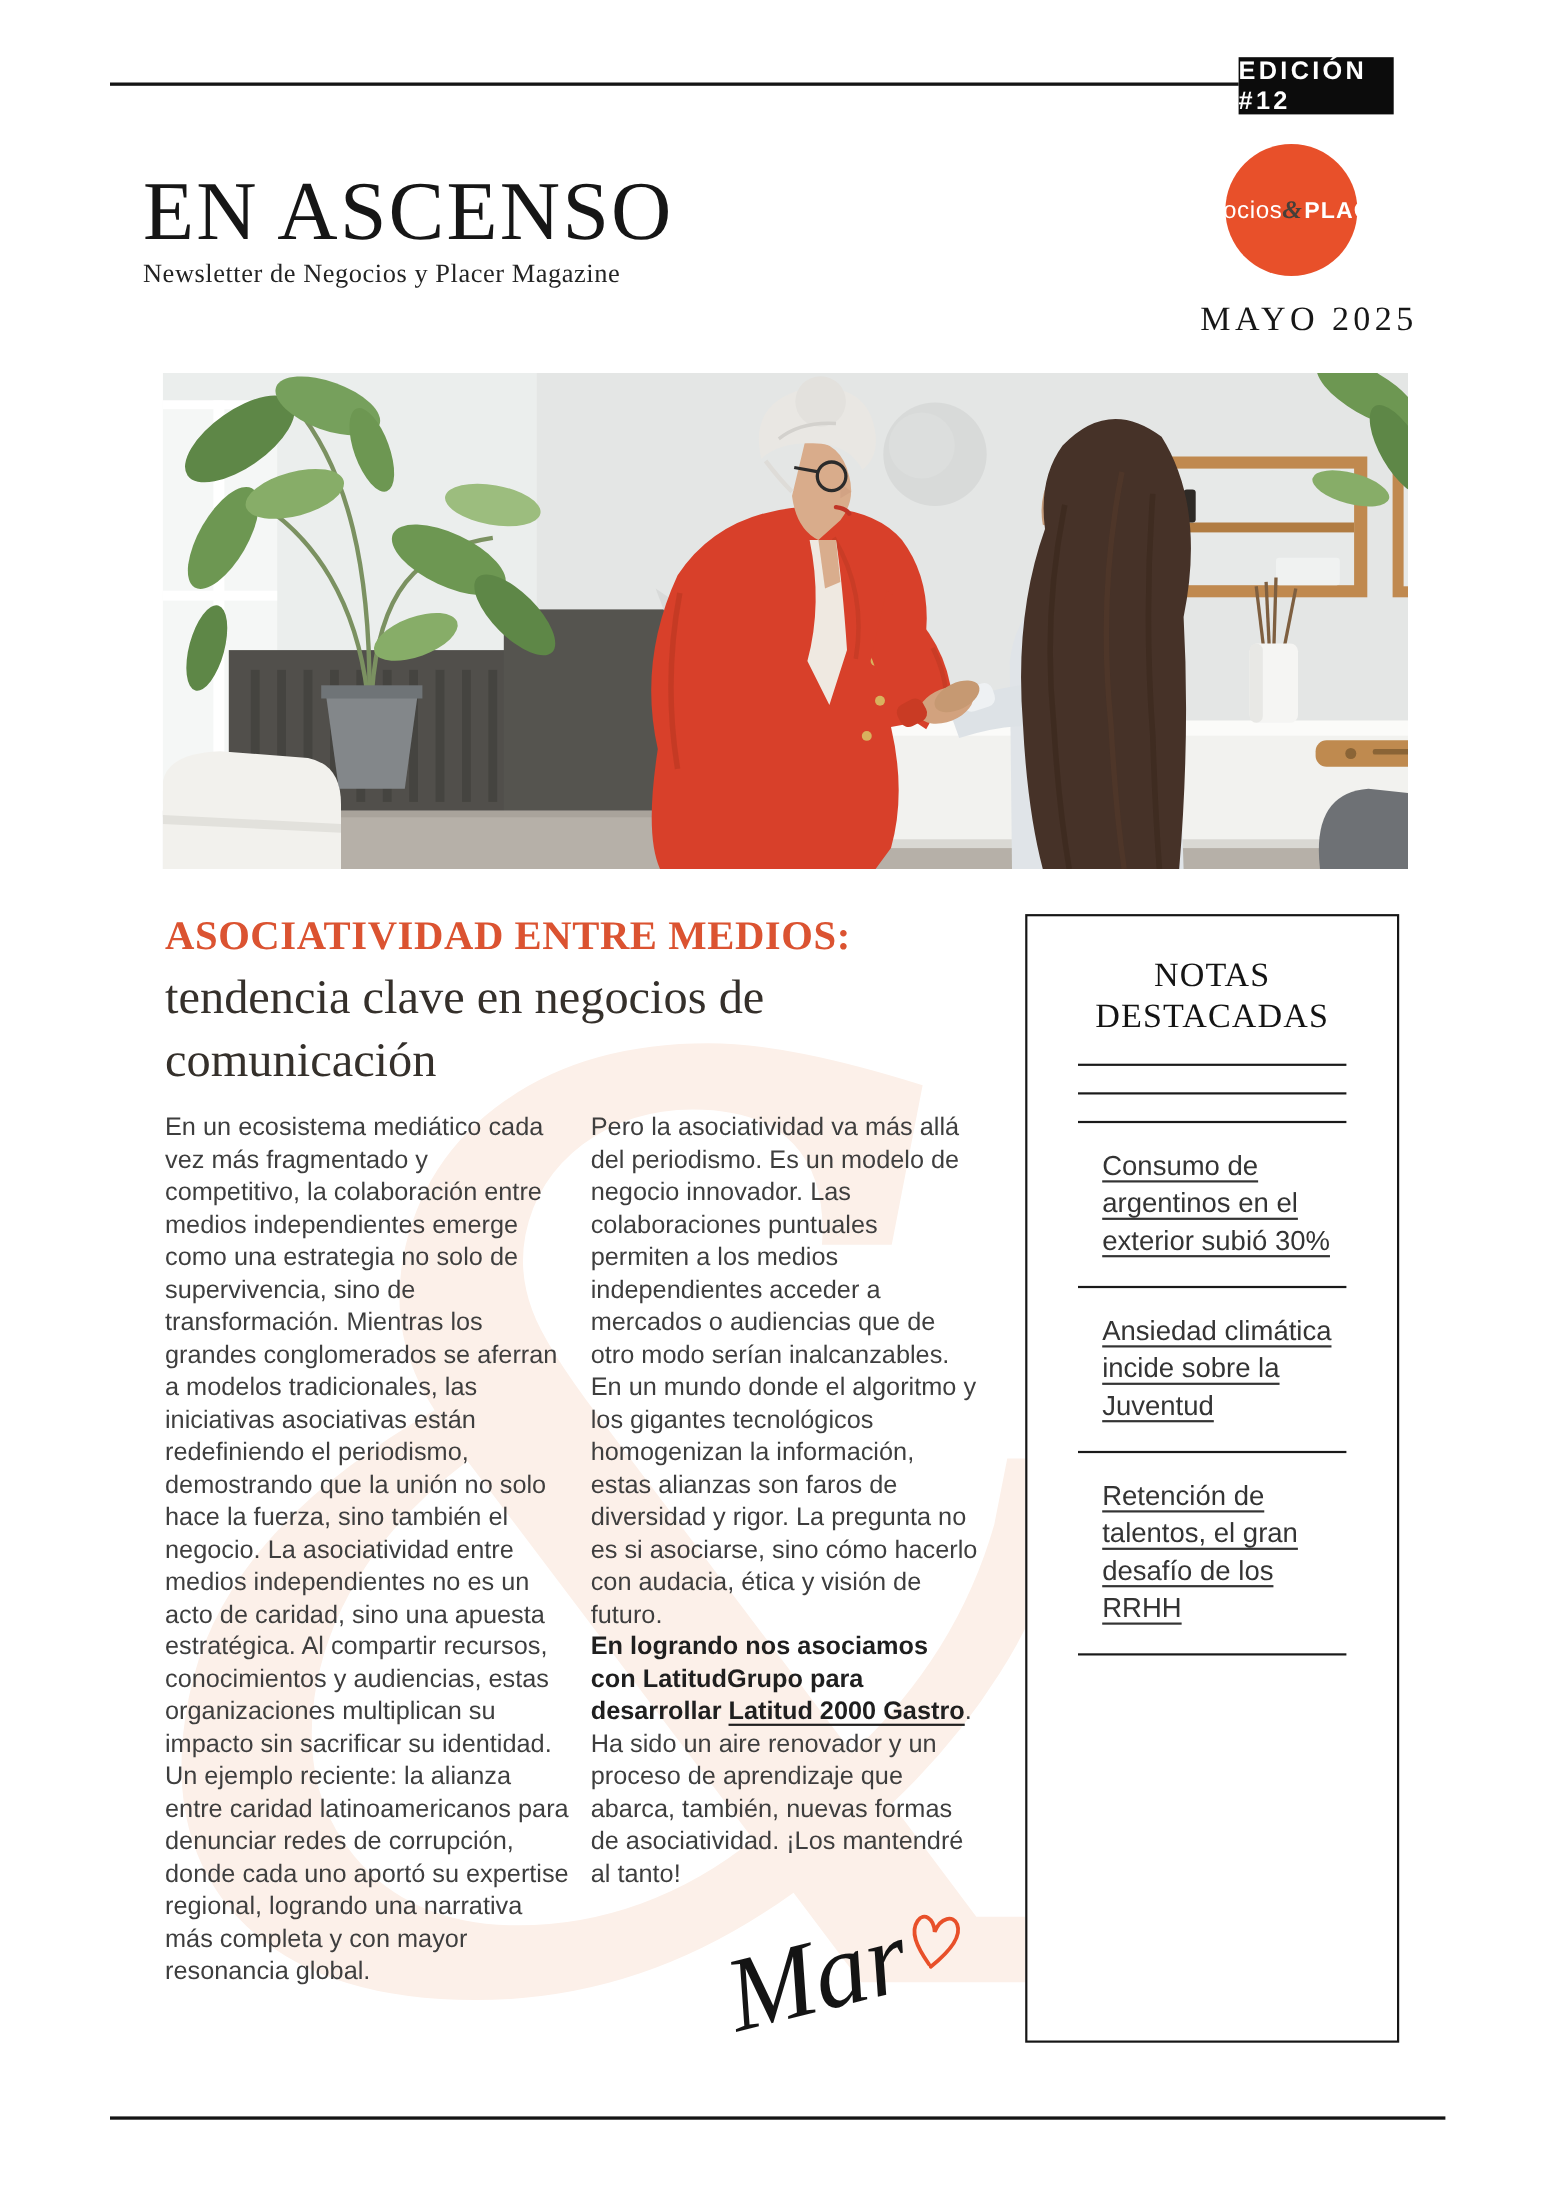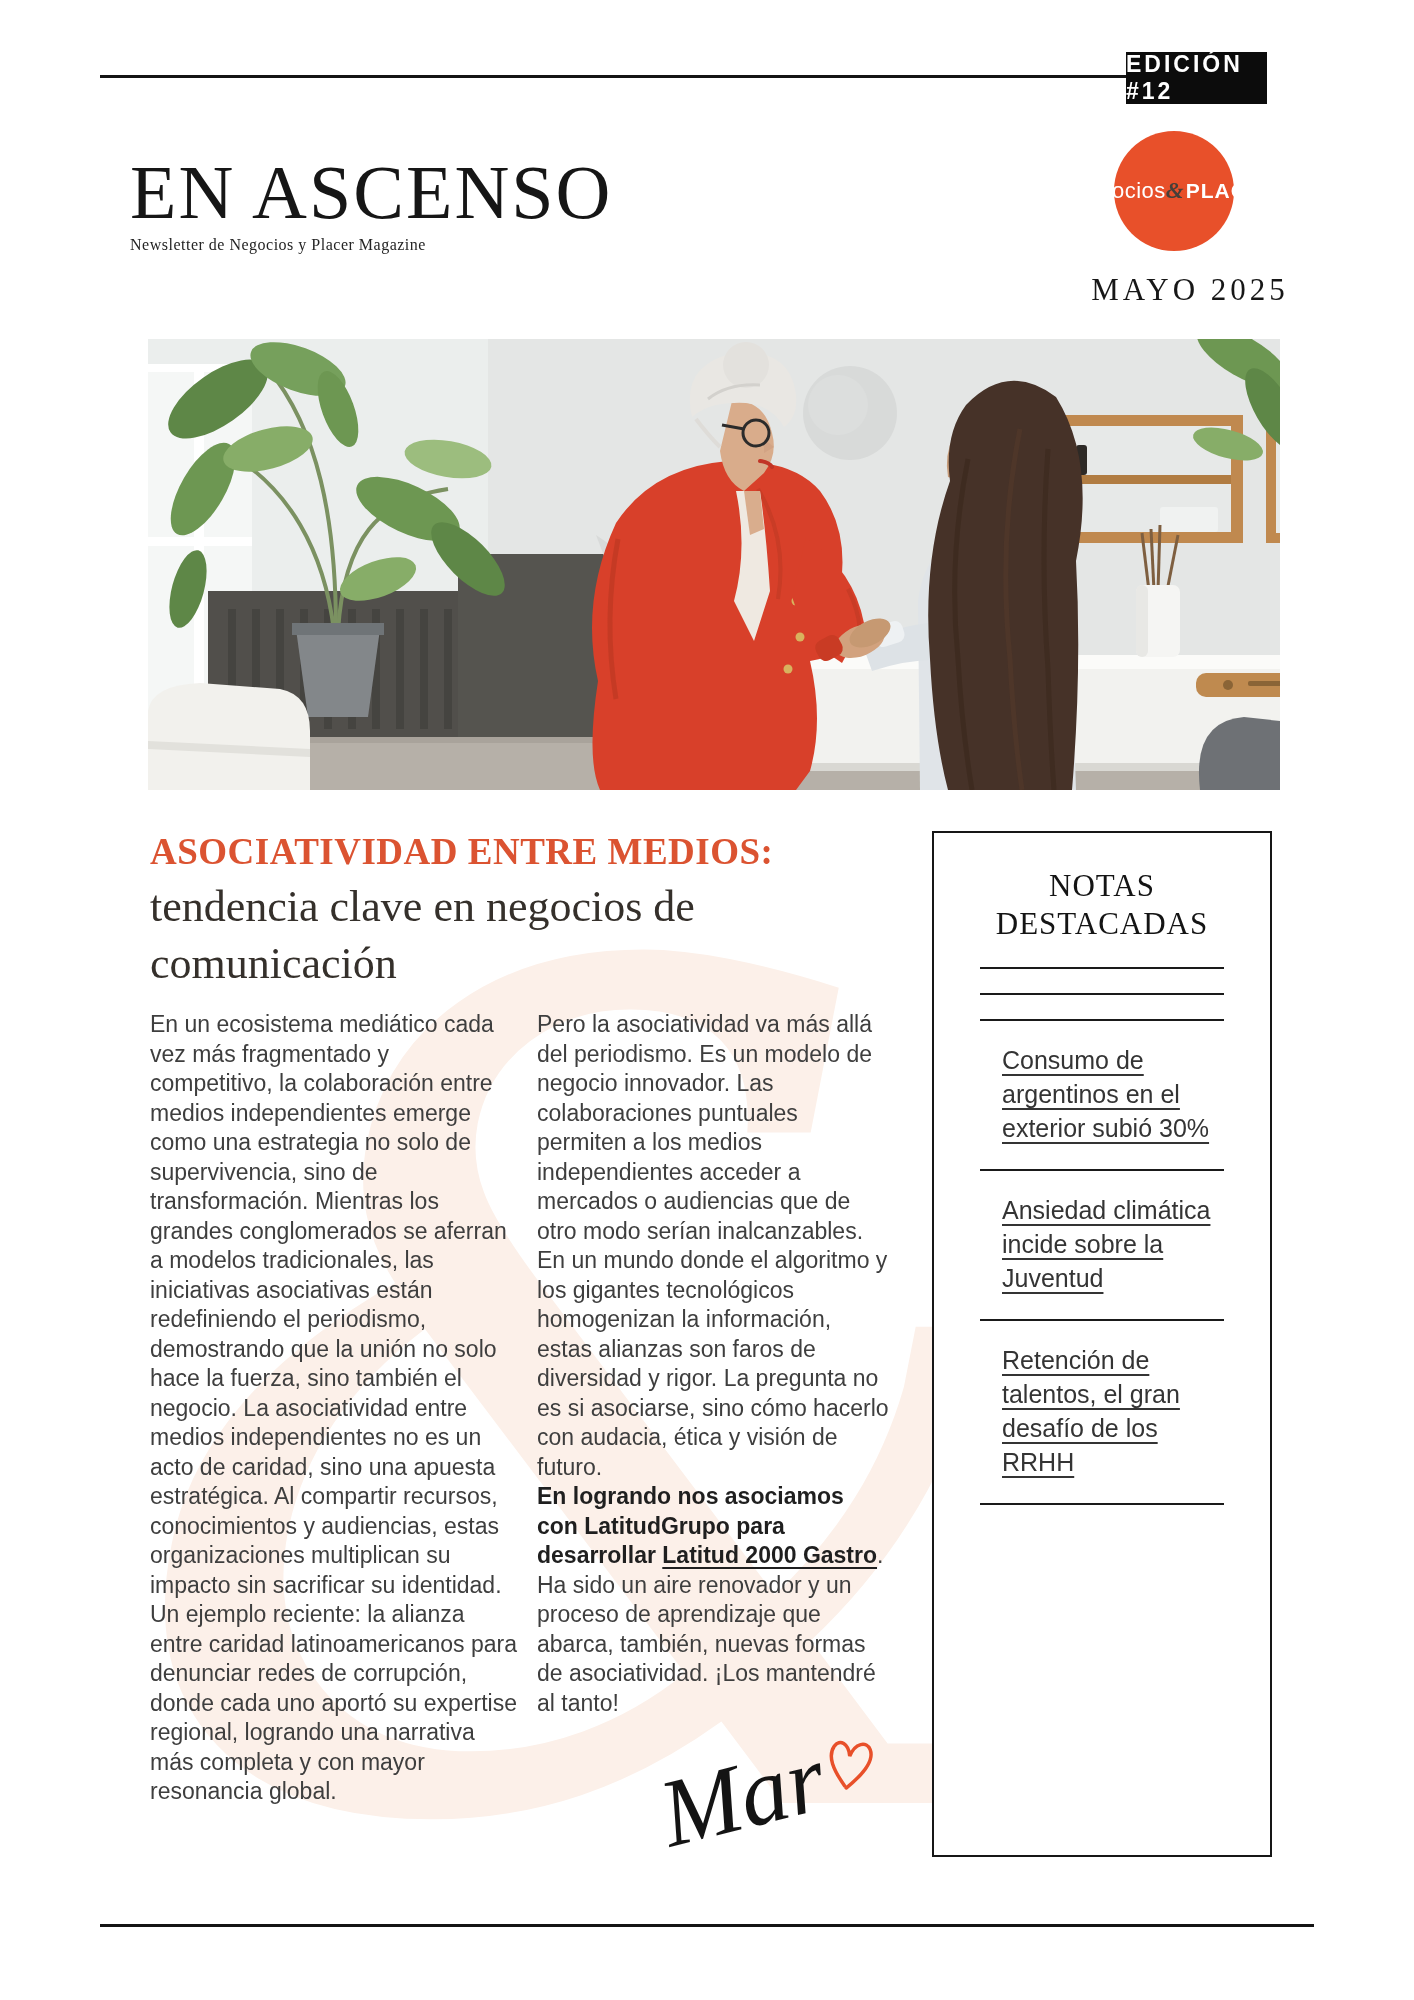--- a/index.html
+++ b/index.html
@@ -20,21 +20,21 @@
     color:#ffffff; font-weight:bold; font-size:23px; letter-spacing:3px;
     display:flex; align-items:center; justify-content:center;
   }
 
   .masthead { left:130px; top:152px; width:660px; color:#161616; }
   .masthead .title {
     font-family:"Liberation Serif", serif; font-size:76px; font-weight:normal;
     letter-spacing:2px; line-height:80px; margin:0;
   }
   .masthead .subtitle {
-    font-family:"Liberation Serif", serif; font-size:16px; letter-spacing:0.5px;
+    font-family:"Liberation Serif", serif; font-size:24px; letter-spacing:0.5px;
     margin-top:4px; color:#242424;
   }
 
   .logo-circle {
     left:1114px; top:131px; width:120px; height:120px; border-radius:50%;
     background:#E8502A; color:#ffffff; display:flex; flex-direction:row;
     align-items:center; justify-content:center; text-align:center;
   }
   .logo-line1 { font-size:22px; letter-spacing:0.5px; line-height:24px; }
   .logo-line2 { font-size:21px; font-weight:bold; letter-spacing:1px; line-height:24px; }

